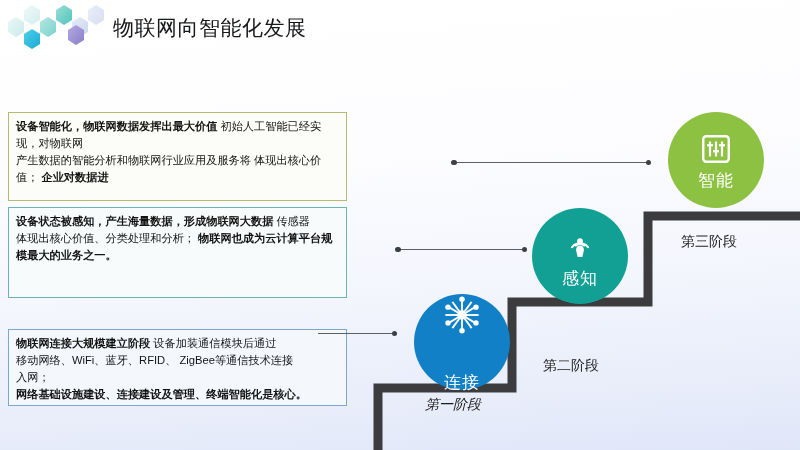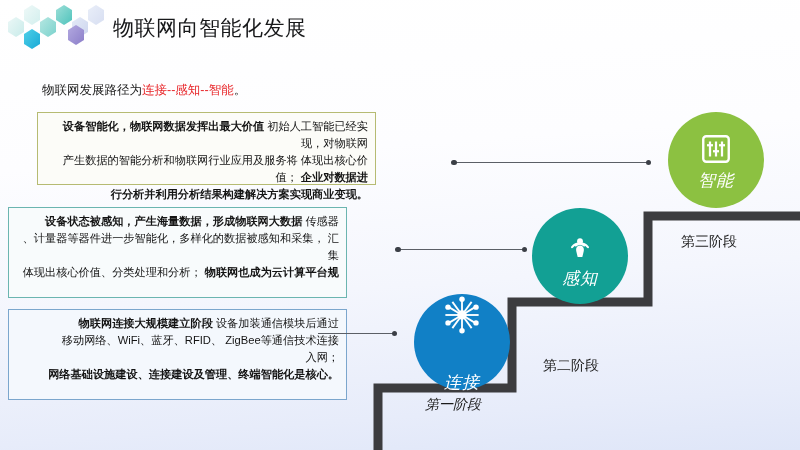--- a/index.html
+++ b/index.html
@@ -11,21 +11,20 @@
     height: 450px;
     overflow: hidden;
     font-family: "Liberation Sans", "DejaVu Sans", sans-serif;
   }
   #slide {
     position: relative;
     width: 800px;
     height: 450px;
     background: linear-gradient(176deg, #ffffff 0%, #fdfdff 34%, #f4f6fd 62%, #e7ecfa 88%, #dfe6f8 100%);
     overflow: hidden;
-    text-align: right;
   }
 
   
   #hex-cluster {
     position: absolute;
     left: 4px;
     top: 0px;
     width: 115px;
     height: 56px;
   }
@@ -58,38 +57,37 @@
     line-height: 1.52;
     color: #141414;
     padding: 5px 7px 4px 7px;
   }
   .txtbox .b { font-weight: bold; }
 
   #box-smart {
     left: 8px;
     top: 112px;
     width: 339px;
-    height: 73px;
+    height: 89px;
     border: 1px solid #b6bb72;
     background: #fcfcf8;
-    margin-left: 29px;
   }
   #box-sense {
     left: 8px;
     top: 207px;
     width: 339px;
     height: 91px;
     border: 1px solid #6bb5b0;
     background: #f8fbfc;
   }
   #box-connect {
     left: 8px;
-    top: 309px;
+    top: 329px;
     width: 339px;
-    height: 91px;
+    height: 77px;
     border: 1px solid #7ba6cd;
     background: #f4f8fd;
   }
 
   
   #stair-svg {
     position: absolute;
     left: 0;
     top: 0;
     width: 800px;
@@ -136,21 +134,20 @@
   }
   .stage .ico {
     display: block;
     margin-bottom: 1px;
   }
   .stage .cap {
     color: #ffffff;
     font-size: 17px;
     letter-spacing: 1px;
     line-height: 1;
-    font-style: italic;
   }
   #stage-connect {
     left: 414px;
     top: 294px;
     width: 96px;
     height: 96px;
     background: #1180c6;
     gap: 33px;
   }
   #stage-sense {
@@ -216,38 +213,34 @@
         <polygon points="52,10 60,5 68,10 68,20 60,25 52,20" fill="url(#hgB)"></polygon>
         <polygon points="68,22 76,17 84,22 84,32 76,37 68,32" fill="url(#hgC)"></polygon>
         <polygon points="84,10 92,5 100,10 100,20 92,25 84,20" fill="url(#hgC)" opacity="0.8"></polygon>
         <polygon points="64,30 72,25 80,30 80,40 72,45 64,40" fill="url(#hgE)"></polygon>
       </g>
     </svg>
   </div>
 
   <div id="slide-title">物联网向智能化发展</div>
 
-  <div id="subtitle">
-    <span>物联网发展路径为</span><span class="hl">连接--感知--智能</span><span>。</span>
-  </div>
 
   <svg id="stair-svg" viewBox="0 0 800 450">
     <polyline points="378,452 378,388 512,388 512,302 648,302 648,216 802,216" fill="none" stroke="#3c3c3f" stroke-width="9" stroke-linejoin="miter"></polyline>
   </svg>
 
   <div class="txtbox" id="box-smart">
     <div><span class="b">设备智能化，物联网数据发挥出最大价值</span><span> 初始人工智能已经实现，对物联网</span></div>
     <div><span>产生数据的智能分析和物联网行业应用及服务将 体现出核心价值；</span><span class="b"> 企业对数据进</span></div>
-    <div><span class="b">行分析并利用分析结果构建解决方案实现商业变现。</span></div>
   </div>
 
   <div class="txtbox" id="box-sense">
     <div><span class="b">设备状态被感知，产生海量数据，形成物联网大数据</span><span> 传感器</span></div>
-    <div><span>、计量器等器件进一步智能化，多样化的数据被感知和采集， 汇集</span></div>
     <div><span>体现出核心价值、分类处理和分析；</span><span class="b"> 物联网也成为云计算平台规</span></div>
+    <div><span class="b">模最大的业务之一。</span></div>
   </div>
 
   <div class="txtbox" id="box-connect">
     <div><span class="b">物联网连接大规模建立阶段</span><span> 设备加装通信模块后通过</span></div>
     <div><span>移动网络、WiFi、蓝牙、RFID、 ZigBee等通信技术连接</span></div>
     <div><span>入网；</span></div>
     <div><span class="b">网络基础设施建设、连接建设及管理、终端智能化是核心。</span></div>
   </div>
 
   <div class="conn" id="conn-smart">

